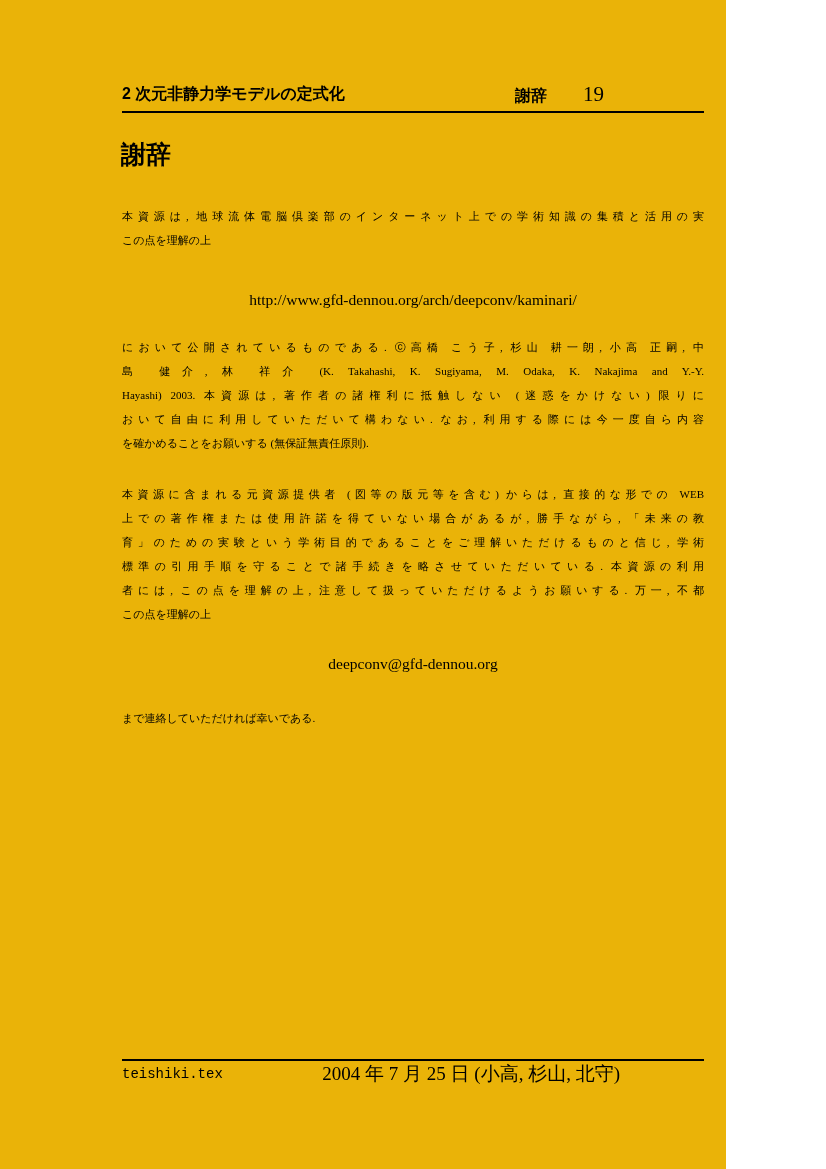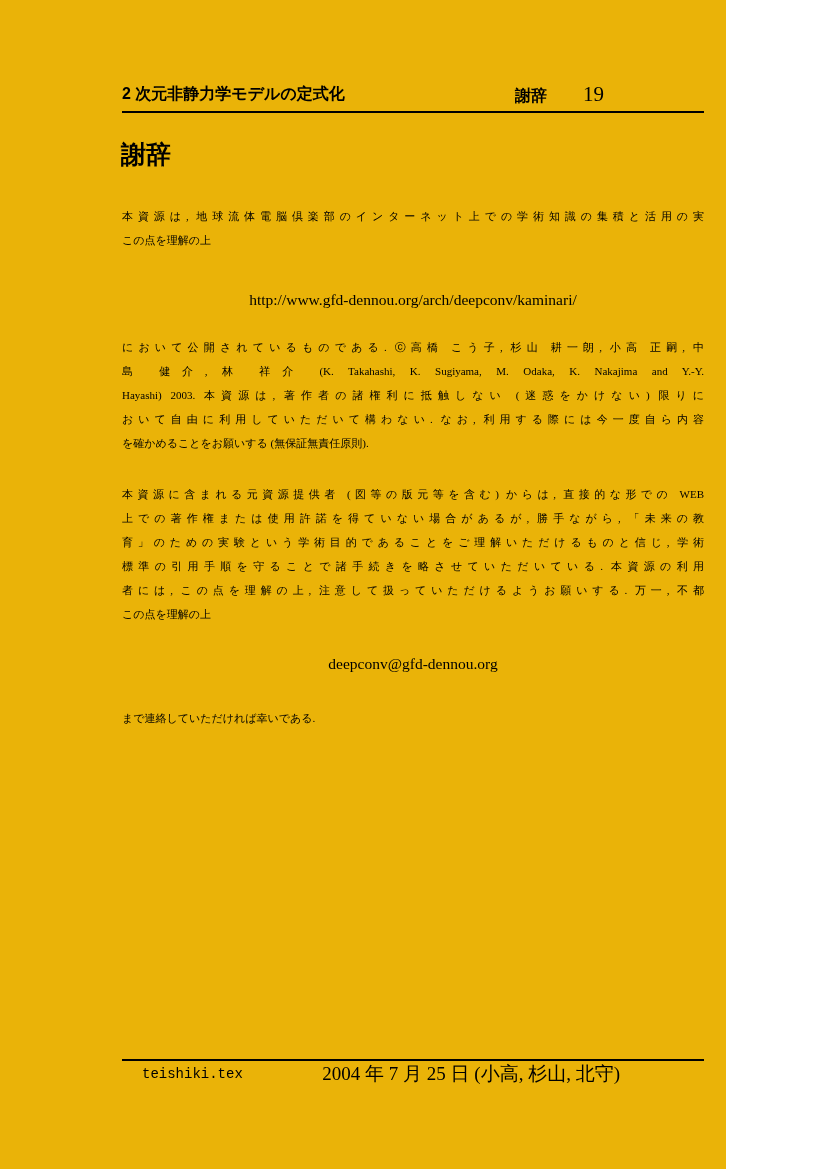--- a/index.html
+++ b/index.html
@@ -49,21 +49,21 @@
   .url-block { top: 288px; font-size: 15.5px; }
   .p2 { top: 335px; }
   .p3 { top: 482px; }
   .email-block { top: 652px; font-size: 15.5px; }
   .p4 { top: 706px; }
   
   .footer-rule { top: 1059px; height: 1.5px; }
   .footer-left {
     position: absolute; left: 122px; top: 1064px;
     font-family: "Liberation Mono", "DejaVu Sans Mono", monospace;
-    font-size: 14px; line-height: 20px; margin-left: 20px;
+    font-size: 14px; line-height: 20px;
   }
   .footer-right {
     position: absolute; right: 106px; top: 1064px;
     font-size: 19px; line-height: 20px;
   }
 </style>
 </head>
 <body>
 
 <div class="page">

